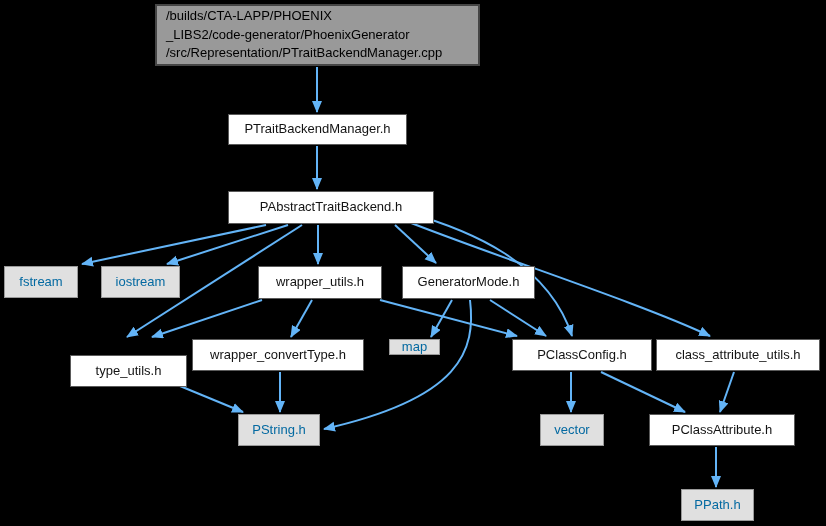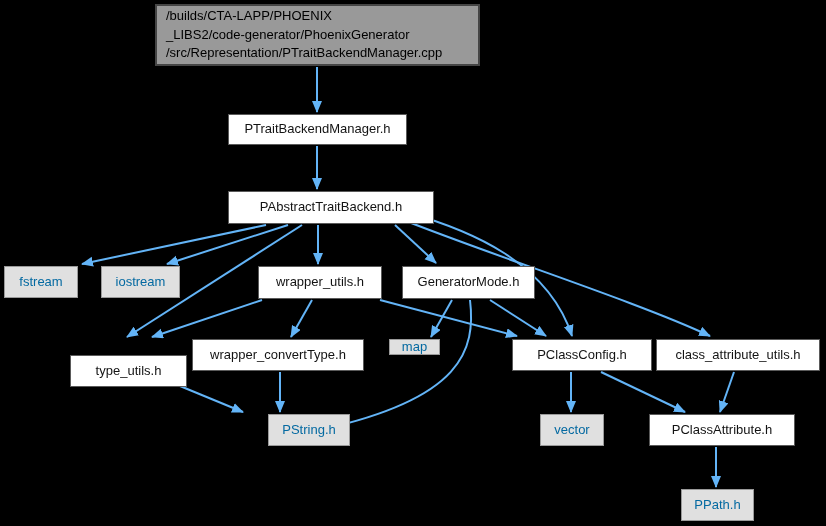--- a/index.html
+++ b/index.html
@@ -125,21 +125,21 @@
       </div>
       <div class="node external" style="left: 389px; top: 339px; width: 51px; height: 16px; align-items: center;">
         <span>map</span>
       </div>
       <div class="node internal" style="left: 512px; top: 339px; width: 140px; height: 32px;">
         <span>PClassConfig.h</span>
       </div>
       <div class="node internal" style="left: 656px; top: 339px; width: 164px; height: 32px;">
         <span>class_attribute_utils.h</span>
       </div>
-      <div class="node external" style="left: 238px; top: 414px; width: 82px; height: 32px; margin-left: 30px;">
+      <div class="node external" style="left: 238px; top: 414px; width: 82px; height: 32px;">
         <span>PString.h</span>
       </div>
       <div class="node external" style="left: 540px; top: 414px; width: 64px; height: 32px;">
         <span>vector</span>
       </div>
       <div class="node internal" style="left: 649px; top: 414px; width: 146px; height: 32px;">
         <span>PClassAttribute.h</span>
       </div>
       <div class="node external" style="left: 681px; top: 489px; width: 73px; height: 32px; align-items: center;">
         <span>PPath.h</span>

